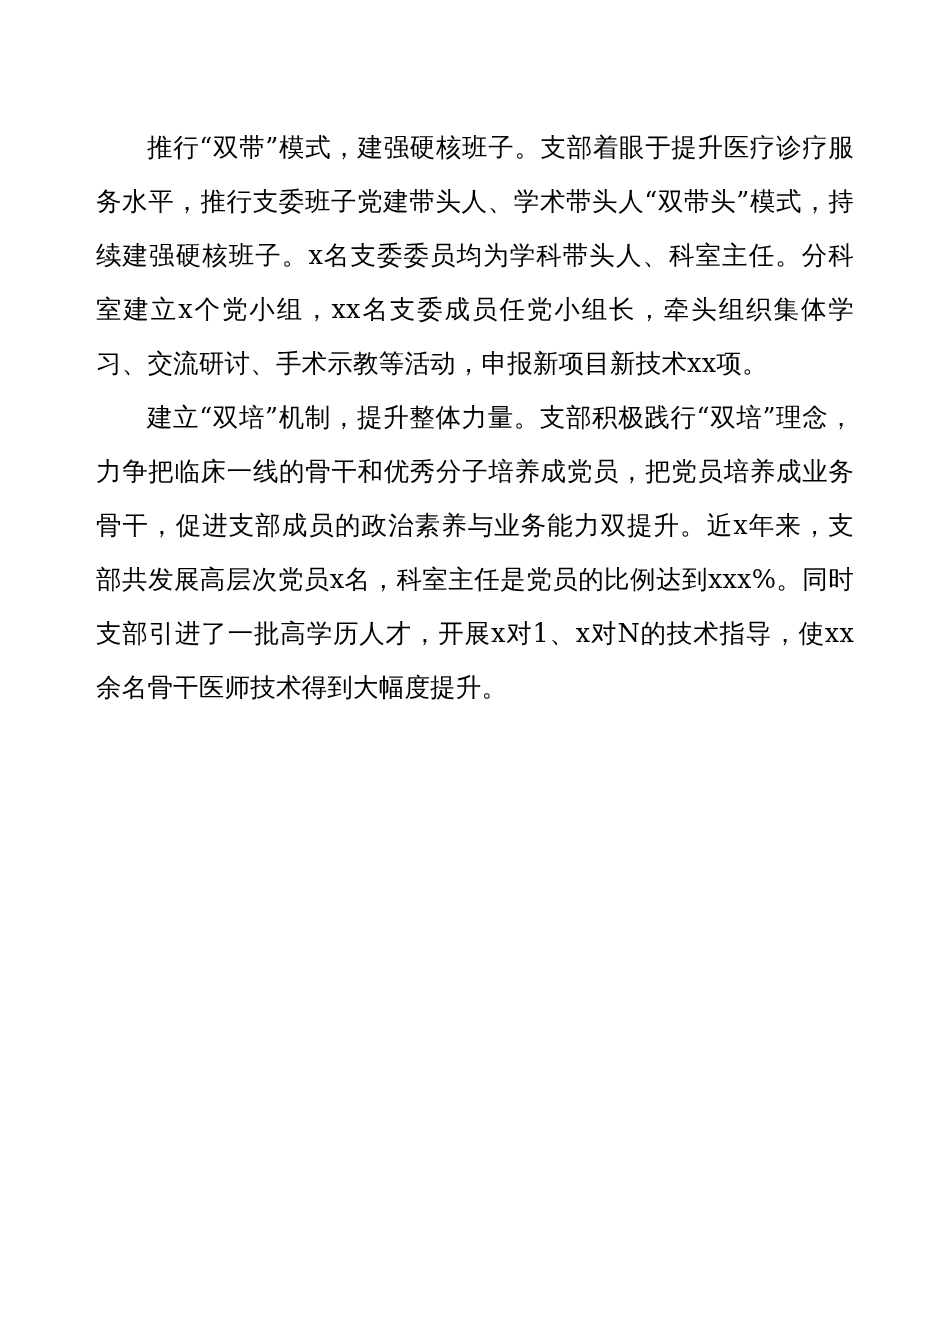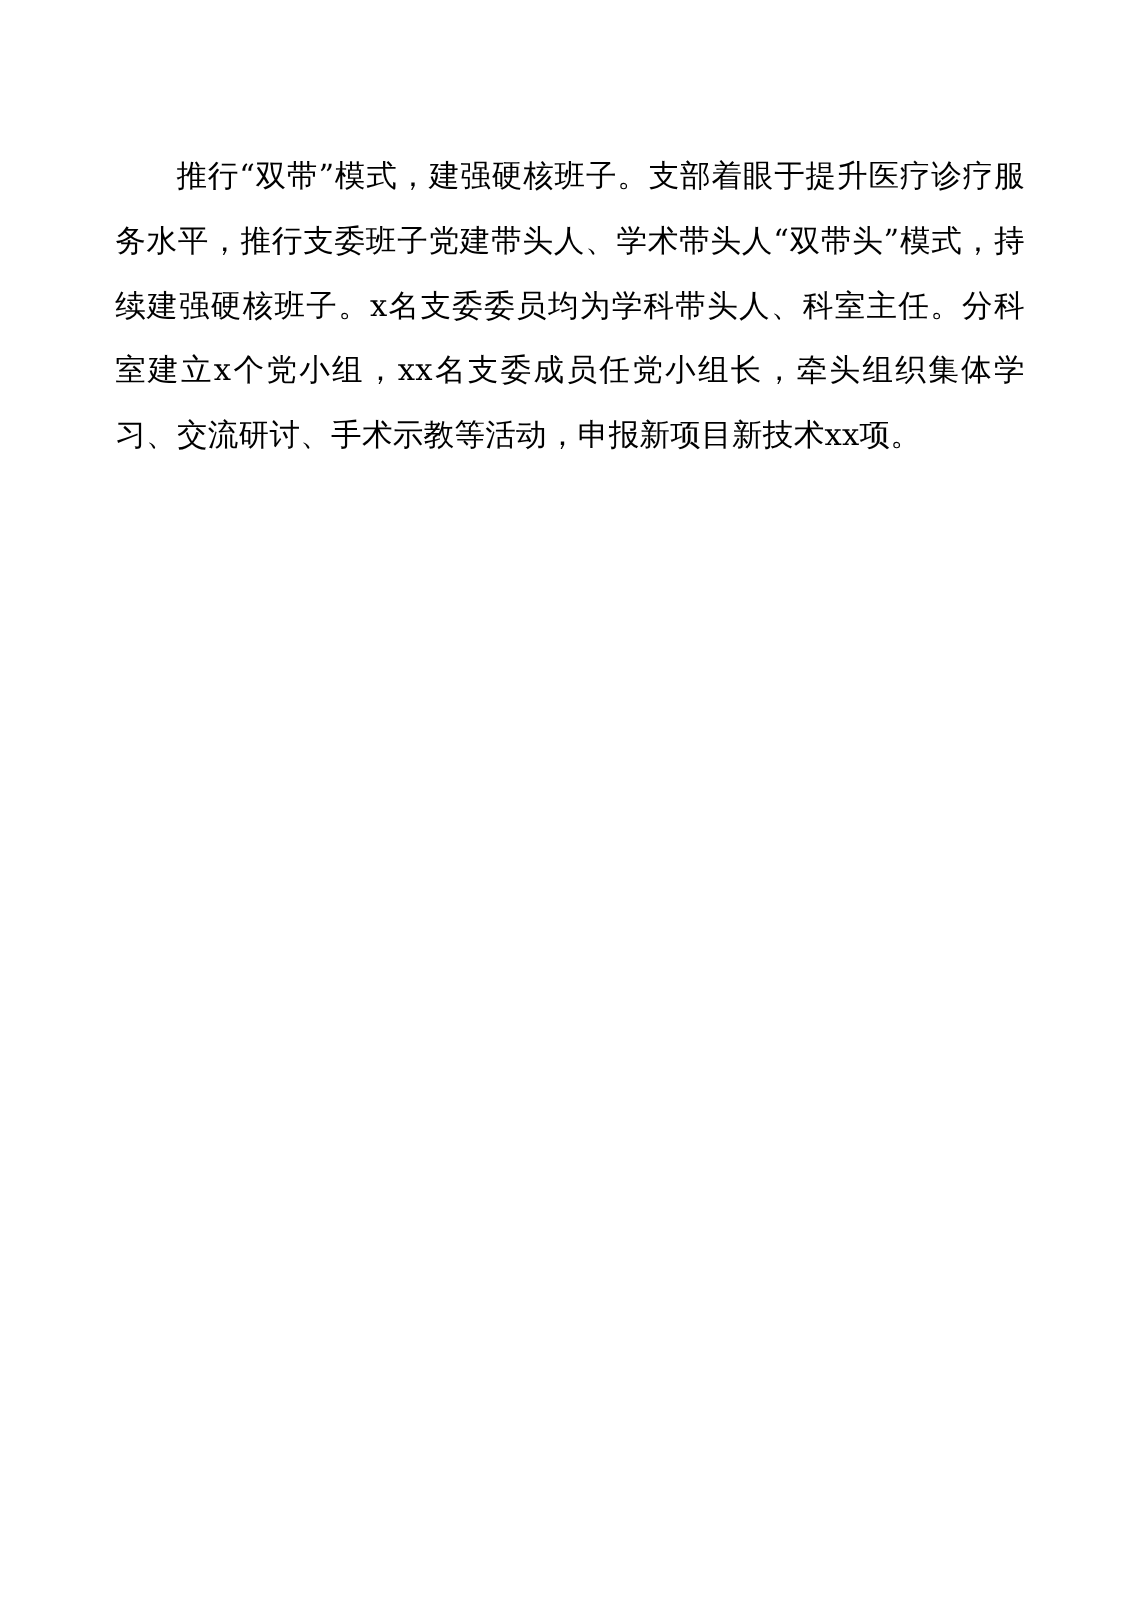--- a/index.html
+++ b/index.html
@@ -32,14 +32,15 @@
   .para + .para {
     margin-top: 0;
   }
 </style>
 </head>
 <body>
 
 <div class="page">
   <div class="doc-body">
     <p class="para">推行“双带”模式，建强硬核班子。支部着眼于提升医疗诊疗服务水平，推行支委班子党建带头人、学术带头人“双带头”模式，持续建强硬核班子。x名支委委员均为学科带头人、科室主任。分科室建立x个党小组，xx名支委成员任党小组长，牵头组织集体学习、交流研讨、手术示教等活动，申报新项目新技术xx项。</p>
+    <p class="para">建立“双培”机制，提升整体力量。支部积极践行“双培”理念，力争把临床一线的骨干和优秀分子培养成党员，把党员培养成业务骨干，促进支部成员的政治素养与业务能力双提升。近x年来，支部共发展高层次党员x名，科室主任是党员的比例达到xxx%。同时支部引进了一批高学历人才，开展x对1、x对N的技术指导，使xx余名骨干医师技术得到大幅度提升。</p>
   </div>
 </div>
 
 </body></html>

